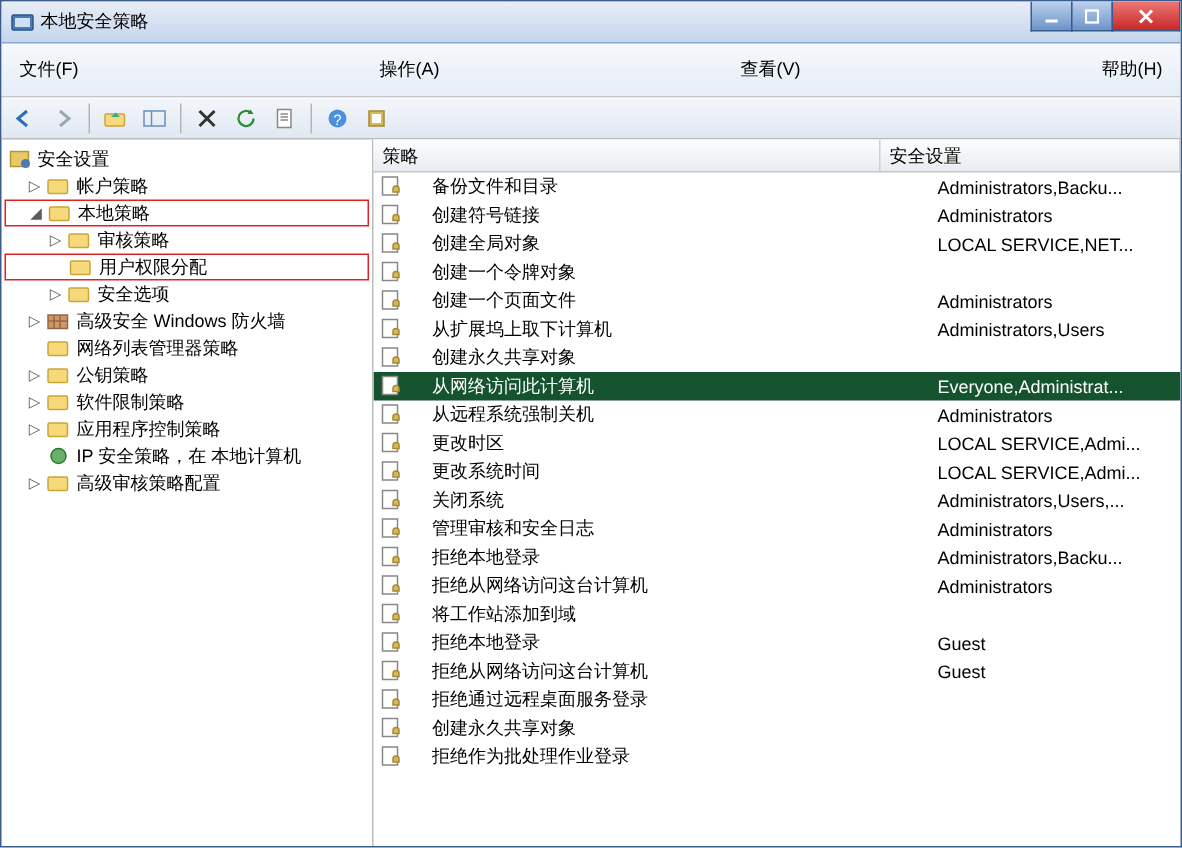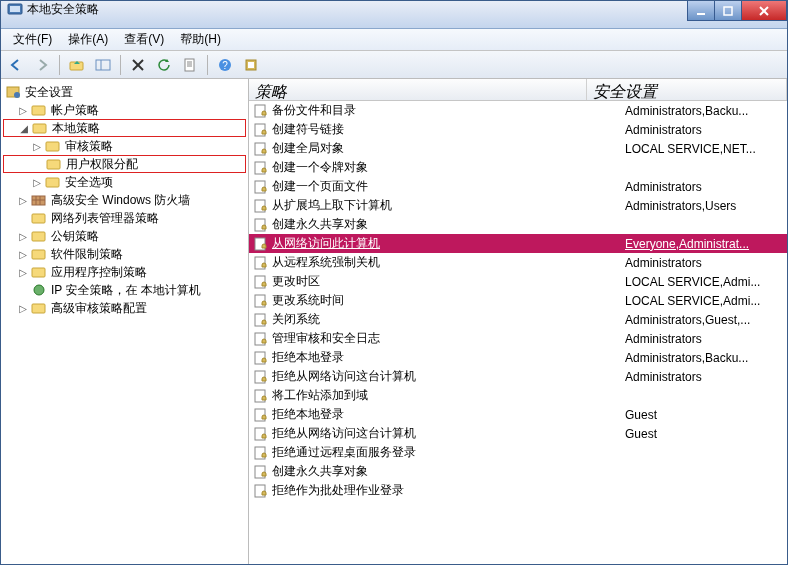--- a/index.html
+++ b/index.html
@@ -1,45 +1,45 @@
 <!DOCTYPE html>
 <html><head>
 <meta charset="utf-8">
 <style>
   * { box-sizing: border-box; margin: 0; padding: 0; }
   body { font-family: "Microsoft YaHei", "SimSun", Tahoma, sans-serif; font-size: 12px; background: #fff; width: 788px; height: 565px; overflow: hidden; border: 1px solid #3a5c8a; }
-  .titlebar { height: 28px; background: linear-gradient(to bottom, #e9eef7 0%, #d6e1f2 50%, #c4d5ed 100%); display: flex; padding: 0 0 0 6px; border-bottom: 1px solid #8aa7cc; position: relative; }
+  .titlebar { height: 28px; background: linear-gradient(to bottom, #e9eef7 0%, #d6e1f2 50%, #c4d5ed 100%); display: flex; align-items: center; padding: 0 0 0 6px; border-bottom: 1px solid #8aa7cc; position: relative; }
   .titlebar .appicon { width: 16px; height: 16px; margin-right: 4px; display: inline-flex; }
   .titlebar .title { color: #000; font-size: 12px; }
   .winbtns { position: absolute; right: 0; top: 0; display: flex; }
   .winbtn { width: 30px; height: 20px; display: flex; align-items: center; justify-content: center; border: 1px solid #375a8f; border-top: none; margin-left: -1px; background: linear-gradient(to bottom,#bcd0ee,#6c94c8); color:#fff; }
   .winbtn.min, .winbtn.max { width: 28px; }
   .winbtn.close { width: 46px; background: linear-gradient(to bottom,#e77,#c62828); }
   .winbtn svg { pointer-events: none; }
-  .menubar { height: 22px; background: linear-gradient(to bottom,#f6f9fd,#e6edf7); border-bottom: 1px solid #c4c4c4; display: flex; align-items: center; padding: 0 4px; gap: 0; }
+  .menubar { height: 36px; background: linear-gradient(to bottom,#f6f9fd,#e6edf7); border-bottom: 1px solid #c4c4c4; display: flex; align-items: center; padding: 0 4px; gap: 18px; justify-content: space-between; }
   .menuitem { padding: 2px 8px; cursor: default; }
   .toolbar { height: 28px; background: linear-gradient(to bottom,#f4f7fb,#e1e8f2); border-bottom: 1px solid #bcbcbc; display: flex; align-items: center; padding: 0 4px; gap: 4px; }
   .tbtn { width: 22px; height: 22px; display: inline-flex; align-items: center; justify-content: center; border: 1px solid transparent; border-radius: 2px; }
   .tsep { width: 1px; height: 20px; background: #b5b5b5; margin: 0 2px; }
   .body { display: flex; height: calc(565px - 28px - 22px - 28px - 2px); }
   .tree { width: 248px; border-right: 1px solid #bcbcbc; overflow: auto; padding: 4px 2px; }
   .treeitem { display: flex; align-items: center; height: 18px; white-space: nowrap; cursor: default; }
   .treeitem .exp { width: 12px; text-align: center; color: #5b5b5b; font-size: 10px; }
   .treeitem .ticon { width: 16px; height: 16px; margin: 0 2px; display: inline-flex; align-items: center; justify-content: center; }
   .treeitem .tlabel { padding: 1px 2px; }
   .redbox { border: 1px solid #d22; padding: 0 1px; }
   .ind1 { padding-left: 14px; } .ind2 { padding-left: 28px; }
   .list { flex: 1; display: flex; flex-direction: column; position: relative; }
   .listhdr { height: 22px; display: flex; background: linear-gradient(to bottom,#fdfdfd,#e8ecf2); border-bottom: 1px solid #c6c6c6; }
-  .listhdr .col { border-right: 1px solid #d0d0d0; padding: 3px 6px; font-size: 16px; font-style: italic; }
+  .listhdr .col { border-right: 1px solid #d0d0d0; padding: 3px 6px; font-size: 12px; }
   .col1 { width: 338px; } .col2 { flex: 1; }
   .listbody { flex: 1; overflow-y: scroll; }
   .row { display: flex; height: 19px; align-items: center; cursor: default; }
-  .row.sel { background: #be185d; color: #fff; text-decoration: underline; }
-  .row .c1 { width: 338px; padding-left: 4px; display: flex; align-items: flex-end; gap: 3px; white-space: nowrap; overflow: hidden; }
+  .row.sel { background: #14532d; color: #fff; }
+  .row .c1 { width: 338px; padding-left: 4px; display: flex; align-items: flex-start; gap: 19px; white-space: nowrap; overflow: hidden; }
   .row .c2 { flex: 1; padding-left: 6px; white-space: nowrap; overflow: hidden; text-overflow: ellipsis; margin-left: 32px; }
   .row .picon { width: 16px; height: 16px; flex: 0 0 16px; }
   
   ::-webkit-scrollbar { width: 16px; } ::-webkit-scrollbar-track { background: #f0f0f0; } ::-webkit-scrollbar-thumb { background: #c4cdd8; border: 1px solid #9aa; }
 </style>
 </head>
 <body>
 
 <div class="titlebar">
   <span class="appicon">
@@ -378,21 +378,21 @@
           <div class="c2">LOCAL SERVICE,Admi...</div>
         </div>
         <div class="row">
           <div class="c1">
             <span class="picon"><svg width="16" height="16" viewBox="0 0 16 16">
                 <rect x="2" y="2" width="10" height="12" fill="#fff" stroke="#888"></rect>
                 <path d="M9 10 a2 2 0 1 1 4 0 v2 h-4 z" fill="#d6b95d" stroke="#a58a2f"></path>
               </svg></span>
             <span>关闭系统</span>
           </div>
-          <div class="c2">Administrators,Guest,...</div>
+          <div class="c2">Administrators,Users,...</div>
         </div>
         <div class="row">
           <div class="c1">
             <span class="picon"><svg width="16" height="16" viewBox="0 0 16 16">
                 <rect x="2" y="2" width="10" height="12" fill="#fff" stroke="#888"></rect>
                 <path d="M9 10 a2 2 0 1 1 4 0 v2 h-4 z" fill="#d6b95d" stroke="#a58a2f"></path>
               </svg></span>
             <span>管理审核和安全日志</span>
           </div>
           <div class="c2">Administrators</div>

